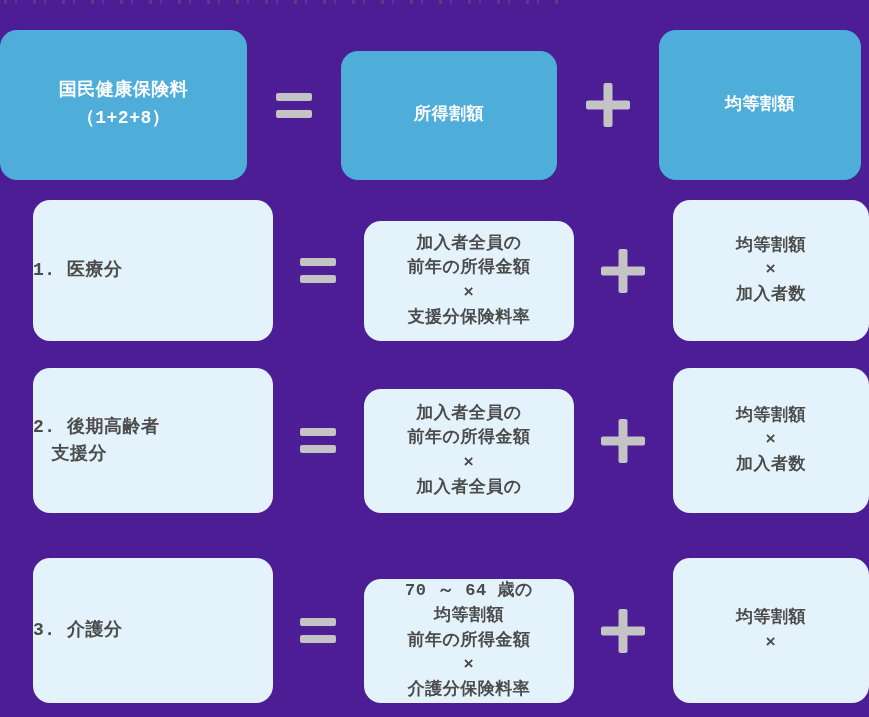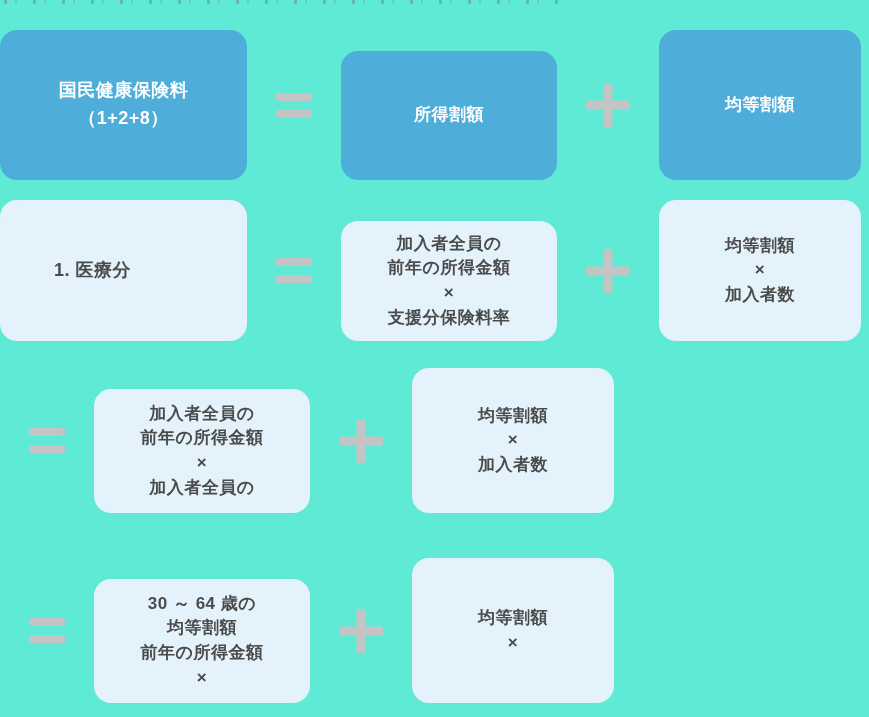--- a/index.html
+++ b/index.html
@@ -8,21 +8,21 @@
     --operator-gray:#c4c4c4;
     --text-dark:#4b4b4b;
     --text-white:#ffffff;
   }
   *{box-sizing:border-box;margin:0;padding:0;}
   html,body{background:#ffffff;}
   body{
     font-family:"Liberation Sans","DejaVu Sans",sans-serif;
     width:869px;height:717px;overflow:hidden;position:relative;
   }
-  .canvas{width:869px;height:717px;position:relative;background:#5eead4;}
+  .canvas{width:869px;height:717px;position:relative;background:#4c1d95;font-family:Liberation Mono, monospace;}
 
   
   .top-fragments{
     position:absolute;top:0;left:4px;width:556px;height:4px;
     background:repeating-linear-gradient(90deg,
       rgba(110,110,110,.55) 0 3px, transparent 3px 11px,
       rgba(130,130,130,.35) 11px 13px, transparent 13px 29px);
     filter:blur(.4px);
     opacity:.7;
   }
@@ -45,21 +45,21 @@
     letter-spacing:.5px;
   }
   .box .line{white-space:pre;}
   .box.left {width:247px;}
   .box.mid  {width:216px;margin-top:21px;}
   .box.right{width:202px;}
 
   .row.solid .box{background:var(--primary-blue);color:var(--text-white);font-size:17px;}
   .row.solid .box.left{font-size:18px;line-height:1.55;}
   .row.tint .box{background:var(--light-blue);}
-  .row.tint .box.left{align-items:flex-start;text-align:left;padding-left:54px;font-size:18px;}
+  .row.tint .box.left{align-items:flex-start;text-align:left;font-size:18px;margin-left:33px;}
 
   .op-zone{display:flex;align-items:center;justify-content:center;}
   .op-zone.eq{width:94px;}
   .op-zone.pl{width:102px;}
 
   .equals{display:flex;flex-direction:column;gap:9px;}
   .equals i{display:block;width:36px;height:8px;border-radius:2px;background:var(--operator-gray);}
 
   .plus{position:relative;width:44px;height:44px;}
   .plus::before,.plus::after{
@@ -116,20 +116,24 @@
       <div class="plus"></div>
     </div>
     <div class="box right">
           <div class="line">均等割額</div>
           <div class="line">×</div>
           <div class="line">加入者数</div>
         </div>
   </div>
 
   <div class="row tint">
+    <div class="box left">
+          <div class="line">2. 後期高齢者</div>
+          <div class="line">　支援分</div>
+        </div>
     <div class="op-zone eq">
       <div class="equals">
             <i></i>
             <i></i>
           </div>
     </div>
     <div class="box mid">
           <div class="line">加入者全員の</div>
           <div class="line">前年の所得金額</div>
           <div class="line">×</div>
@@ -139,31 +143,35 @@
       <div class="plus"></div>
     </div>
     <div class="box right">
           <div class="line">均等割額</div>
           <div class="line">×</div>
           <div class="line">加入者数</div>
         </div>
   </div>
 
   <div class="row tint">
+    <div class="box left">
+          <div class="line">3. 介護分</div>
+        </div>
     <div class="op-zone eq">
       <div class="equals">
             <i></i>
             <i></i>
           </div>
     </div>
     <div class="box mid">
-          <div class="line">30 ～ 64 歳の</div>
+          <div class="line">70 ～ 64 歳の</div>
           <div class="line">均等割額</div>
           <div class="line">前年の所得金額</div>
           <div class="line">×</div>
+          <div class="line">介護分保険料率</div>
         </div>
     <div class="op-zone pl">
       <div class="plus"></div>
     </div>
     <div class="box right">
           <div class="line">均等割額</div>
           <div class="line">×</div>
         </div>
   </div>
 </div>

